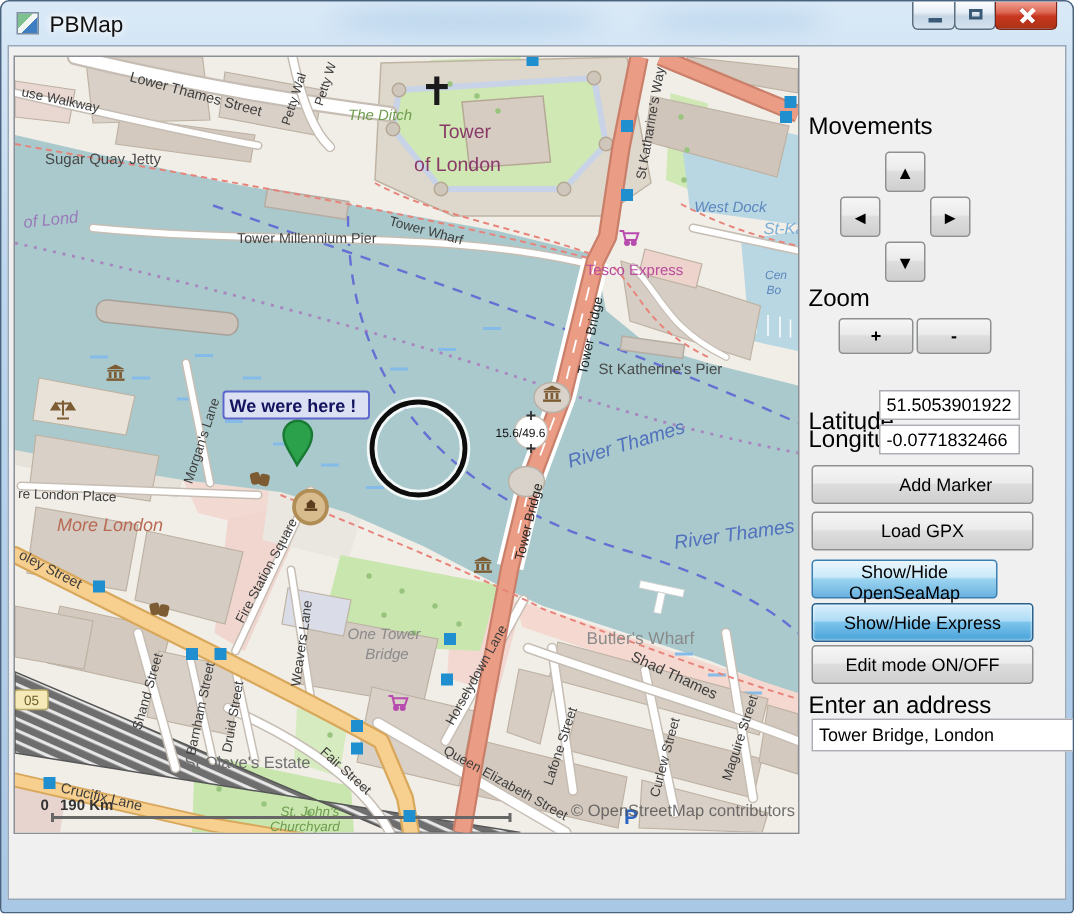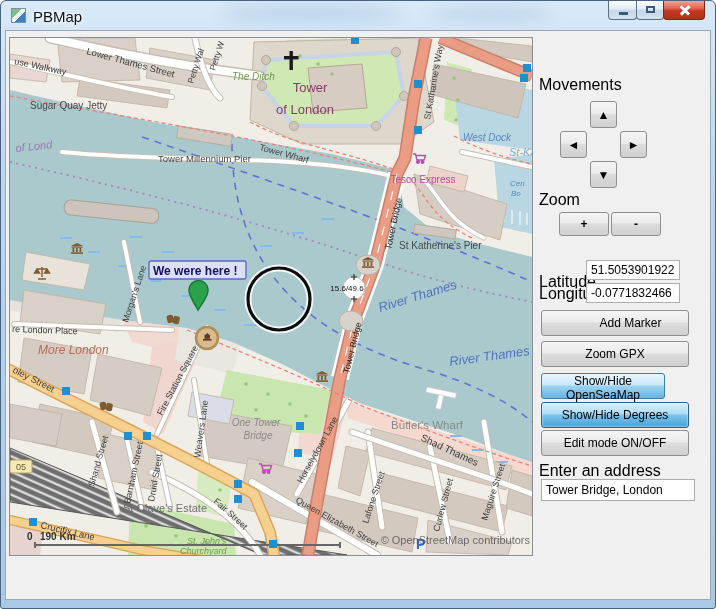--- a/index.html
+++ b/index.html
@@ -401,20 +401,20 @@
   <div class="lbl" style="left:538px;top:190px;">Zoom</div>
   <button class="btn" style="left:558px;top:211px;width:50px;height:24px;font-weight:bold;">+</button>
   <button class="btn" style="left:610px;top:211px;width:50px;height:24px;font-weight:bold;">-</button>
 
   <div class="lbl" style="left:538px;top:272px;">Latitude</div>
   <input class="tb" style="left: 585px; top: 259px; width: 94px; height: 20px;" value="51.5053901922">
   <div class="lbl" style="left:538px;top:284px;">Longitude</div>
   <input class="tb" style="left: 585px; top: 282px; width: 94px; height: 20px;" value="-0.0771832466">
 
   <button class="btn" style="left:540px;top:309px;width:148px;height:26px;padding-left:31px;">Add Marker</button>
-  <button class="btn" style="left:540px;top:340px;width:148px;height:26px;">Zoom GPX</button>
+  <button class="btn" style="left:540px;top:340px;width:148px;height:26px;">Load GPX</button>
   <button class="btn btn-blue" style="left:540px;top:372px;width:124px;height:26px;">Show/Hide OpenSeaMap</button>
-  <button class="btn btn-blue2" style="left:540px;top:401px;width:148px;height:26px;">Show/Hide Degrees</button>
+  <button class="btn btn-blue2" style="left:540px;top:401px;width:148px;height:26px;">Show/Hide Express</button>
   <button class="btn" style="left:540px;top:429px;width:148px;height:26px;">Edit mode ON/OFF</button>
 
   <div class="lbl" style="left:538px;top:461px;">Enter an address</div>
-  <input class="tb" style="left: 540px; top: 478px; width: 154px; height: 22px;" value="Tower Bridge, London">
+  <input class="tb" style="left: 540px; top: 478px; width: 176px; height: 22px;" value="Tower Bridge, London">
 </div>
 
 </body></html>

